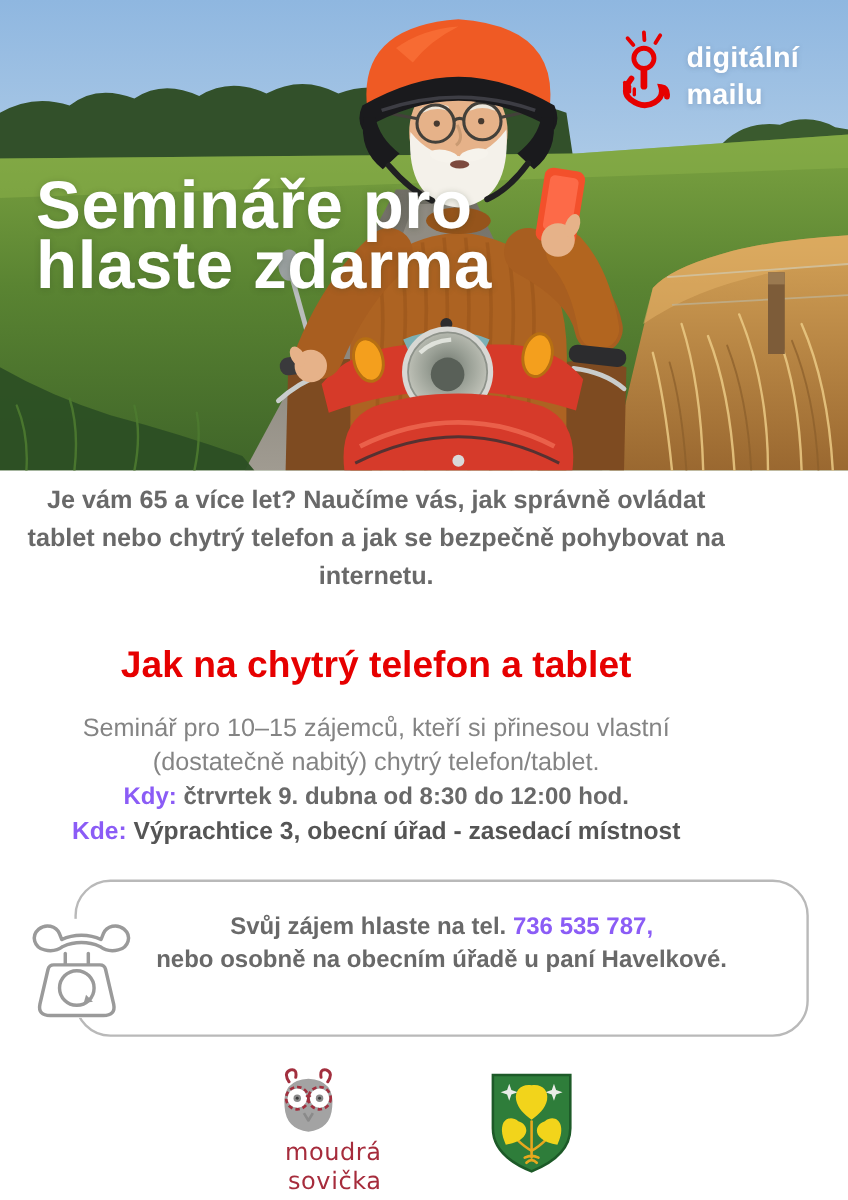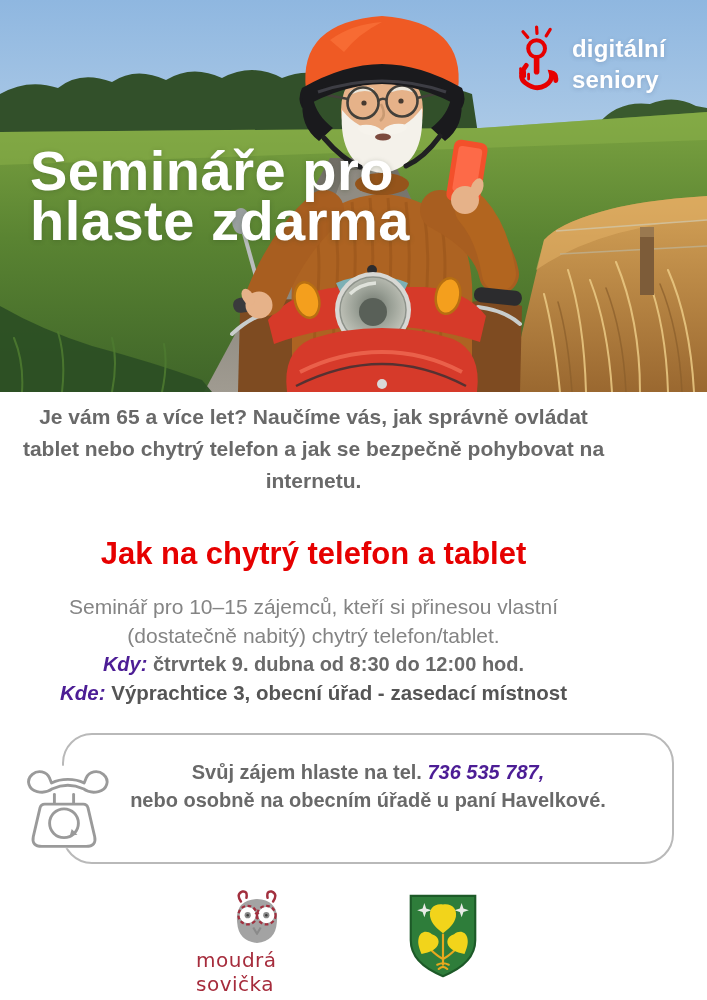--- a/index.html
+++ b/index.html
@@ -17,27 +17,27 @@
   .vf{position:absolute;left:544px;top:316px;display:flex;align-items:center;}
   .vf .vf-text{margin-left:13px;color:#fff;font-weight:bold;font-size:17px;line-height:19px;
                text-shadow:0 1px 4px rgba(40,40,20,.35);}
   .center-text{position:absolute;left:0;width:627px;text-align:center;}
   .p-intro{top:401px;font-size:21px;line-height:32px;font-weight:bold;color:#696969;}
   .p-org{top:478px;font-size:20px;line-height:27px;font-weight:400;color:#848484;}
   .h-seminar{top:536px;font-size:31px;line-height:36px;font-weight:bold;color:#e60000;}
   .p-desc{top:592px;font-size:21px;line-height:29px;font-weight:400;color:#848484;}
   .p-when{top:651px;font-size:20px;line-height:26px;font-weight:bold;color:#696969;}
   .p-where{top:680px;font-size:20.5px;line-height:26px;font-weight:bold;color:#555555;}
-  .red{color:#4c1d95;font-style:italic;}
+  .red{color:#8b5cf6;}
   .contact-box{position:absolute;left:62px;top:733px;width:612px;height:131px;
                border:2px solid #b9b9b9;border-radius:30px;box-sizing:border-box;}
   .contact-text{position:absolute;left:62px;top:758px;width:612px;text-align:center;
                 font-size:20px;line-height:28px;font-weight:bold;color:#696969;}
   .phone-ic{position:absolute;left:16px;top:756px;width:96px;height:100px;}
-  .owl-block{position:absolute;left:196px;top:890px;width:122px;text-align:left;}
+  .owl-block{position:absolute;left:196px;top:890px;width:122px;text-align:right;}
   .owl-block svg{display:block;margin:0 auto;}
   .owl-name{margin-top:4px;color:#a62c3c;font-size:20px;line-height:24px;
             font-family:"DejaVu Sans", sans-serif;letter-spacing:0.5px;}
   .crest{position:absolute;left:407px;top:893px;width:72px;height:86px;}
 </style>
 </head>
 <body>
 
 <div class="poster">
 
@@ -223,21 +223,21 @@
           <circle cx="27" cy="31" r="10.5" stroke-width="5"></circle>
           <path d="M27,43 L27,60" stroke-width="7"></path>
           <path d="M14,52 Q3,66 13,74 Q26,84 38,77 Q48,71 45,61 Q52,62 51,71" stroke-width="6"></path>
           <path d="M7,56 l0,6" stroke-width="3.5"></path>
           <path d="M12,60 l0,6" stroke-width="3.5"></path>
           <path d="M17,63 l0,6" stroke-width="3.5"></path>
         </g>
       </svg>
       <div class="brand-text">
         <div>digitální</div>
-        <div>seniory</div>
+        <div>mailu</div>
       </div>
     </div>
 
   </div>
 
   <div class="center-text p-intro">
     <div>Je vám 65 a více let? Naučíme vás, jak správně ovládat</div>
     <div>tablet nebo chytrý telefon a jak se bezpečně pohybovat na internetu.</div>
   </div>
 

